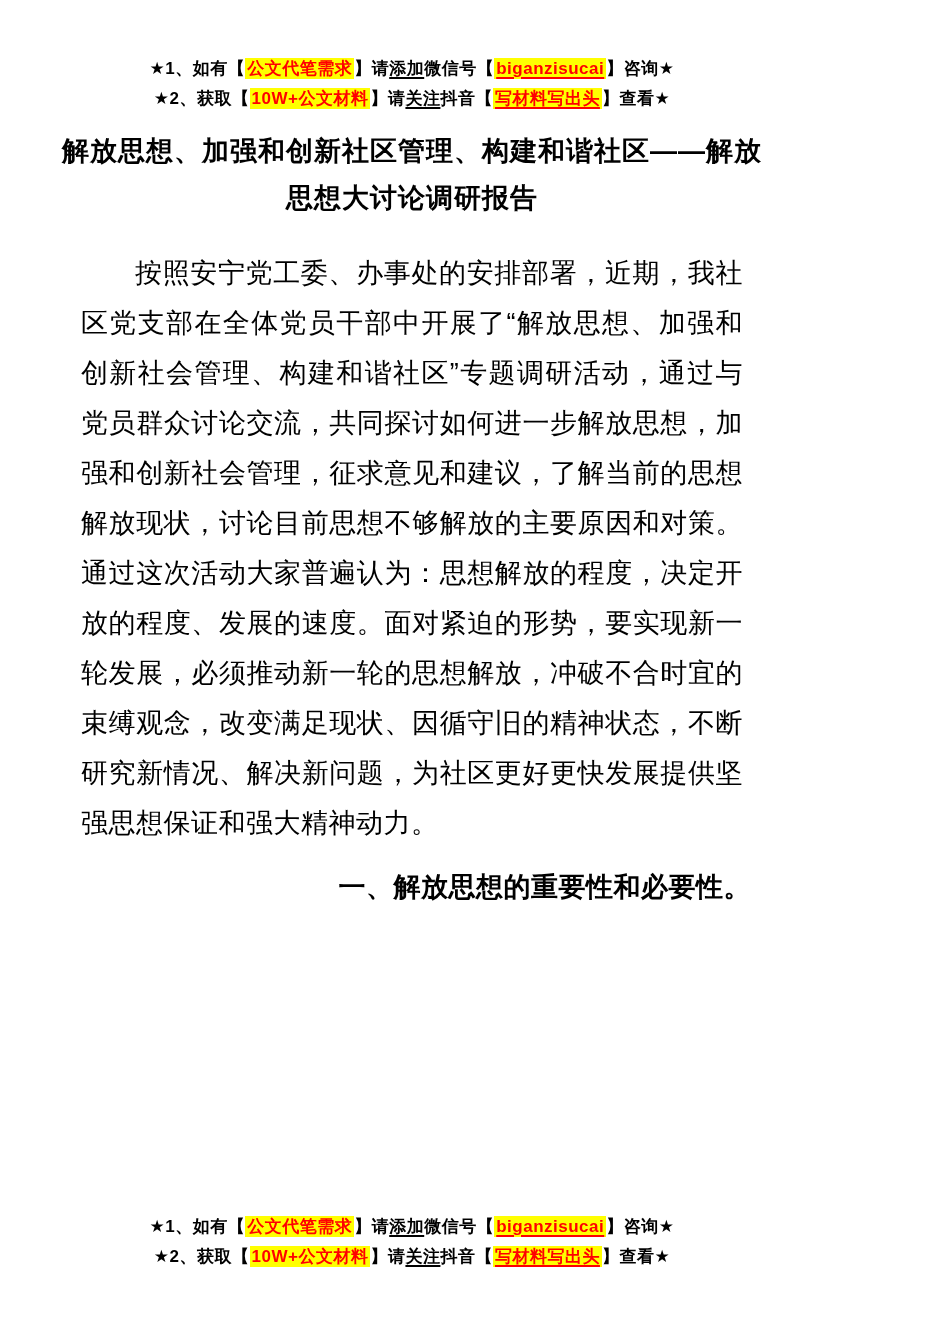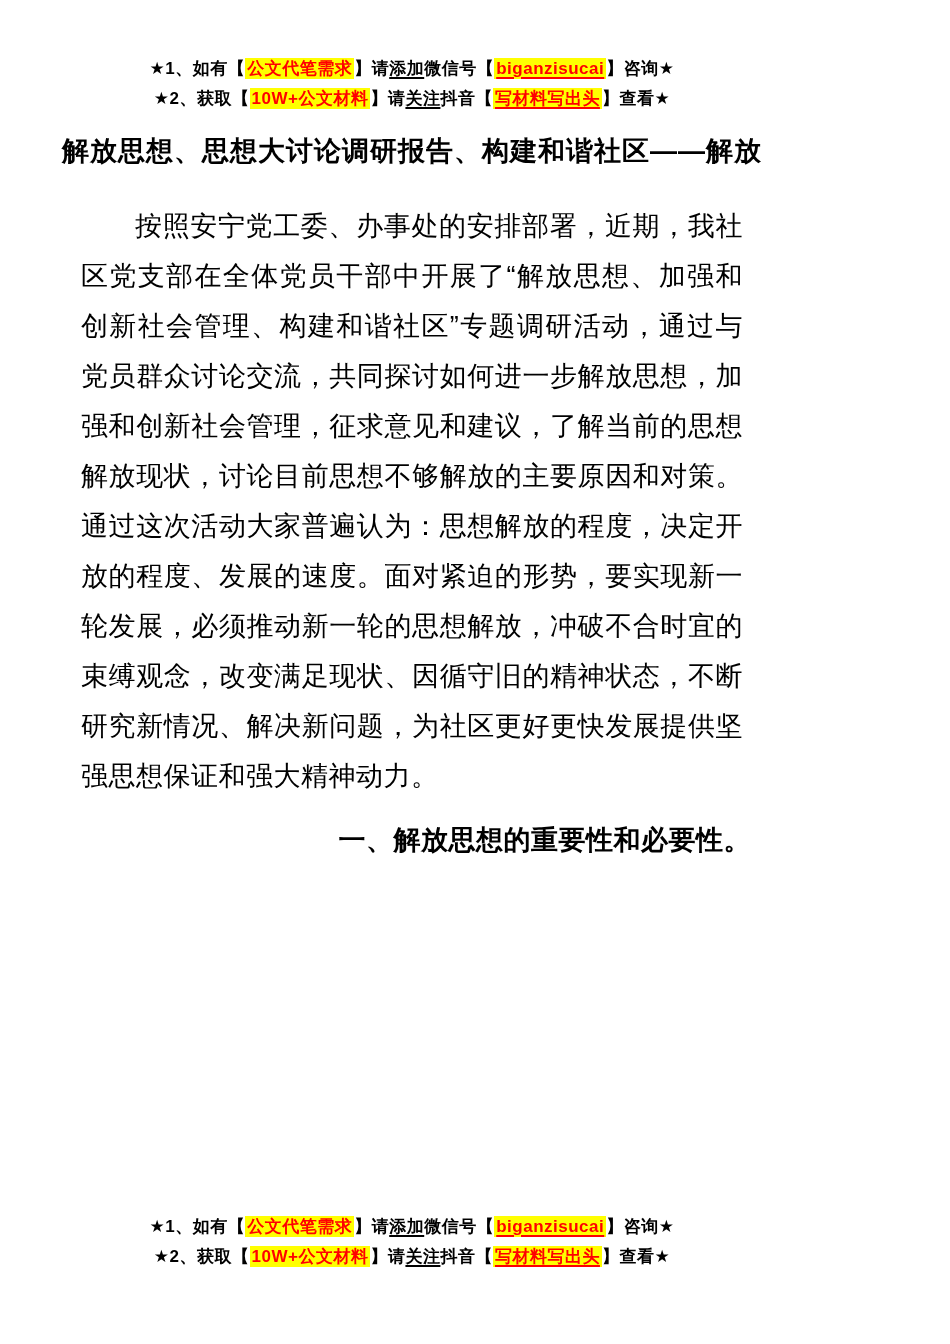--- a/index.html
+++ b/index.html
@@ -101,21 +101,22 @@
 <body>
 
 <div class="page">
 
   <div class="banner banner-top">
     <div class="banner-line"><span class="seg seg-plain">★1、如有【</span><span class="seg seg-red-highlight">公文代笔需求</span><span class="seg seg-plain">】请</span><span class="seg seg-underline">添加</span><span class="seg seg-plain">微信号【</span><span class="seg seg-red-highlight-underline">biganzisucai</span><span class="seg seg-plain">】咨询★</span></div>
     <div class="banner-line"><span class="seg seg-plain">★2、获取【</span><span class="seg seg-red-highlight">10W+公文材料</span><span class="seg seg-plain">】请</span><span class="seg seg-underline">关注</span><span class="seg seg-plain">抖音【</span><span class="seg seg-red-highlight-underline">写材料写出头</span><span class="seg seg-plain">】查看★</span></div>
   </div>
 
   <h1 class="doc-title">
-    <div class="title-line">解放思想、思想大讨论调研报告、构建和谐社区——解放</div>
+    <div class="title-line">解放思想、加强和创新社区管理、构建和谐社区——解放</div>
+    <div class="title-line">思想大讨论调研报告</div>
   </h1>
 
   <div class="doc-body">
     <p class="para para-first">按照安宁党工委、办事处的安排部署，近期，我社区党支部在全体党员干部中开展了“解放思想、加强和创新社会管理、构建和谐社区”专题调研活动，通过与党员群众讨论交流，共同探讨如何进一步解放思想，加强和创新社会管理，征求意见和建议，了解当前的思想解放现状，讨论目前思想不够解放的主要原因和对策。通过这次活动大家普遍认为：思想解放的程度，决定开放的程度、发展的速度。面对紧迫的形势，要实现新一轮发展，必须推动新一轮的思想解放，冲破不合时宜的束缚观念，改变满足现状、因循守旧的精神状态，不断研究新情况、解决新问题，为社区更好更快发展提供坚强思想保证和强大精神动力。</p>
     <h2 class="section-heading">一、解放思想的重要性和必要性。</h2>
   </div>
 
   <div class="banner banner-bottom">
     <div class="banner-line"><span class="seg seg-plain">★1、如有【</span><span class="seg seg-red-highlight">公文代笔需求</span><span class="seg seg-plain">】请</span><span class="seg seg-underline">添加</span><span class="seg seg-plain">微信号【</span><span class="seg seg-red-highlight-underline">biganzisucai</span><span class="seg seg-plain">】咨询★</span></div>
     <div class="banner-line"><span class="seg seg-plain">★2、获取【</span><span class="seg seg-red-highlight">10W+公文材料</span><span class="seg seg-plain">】请</span><span class="seg seg-underline">关注</span><span class="seg seg-plain">抖音【</span><span class="seg seg-red-highlight-underline">写材料写出头</span><span class="seg seg-plain">】查看★</span></div>

